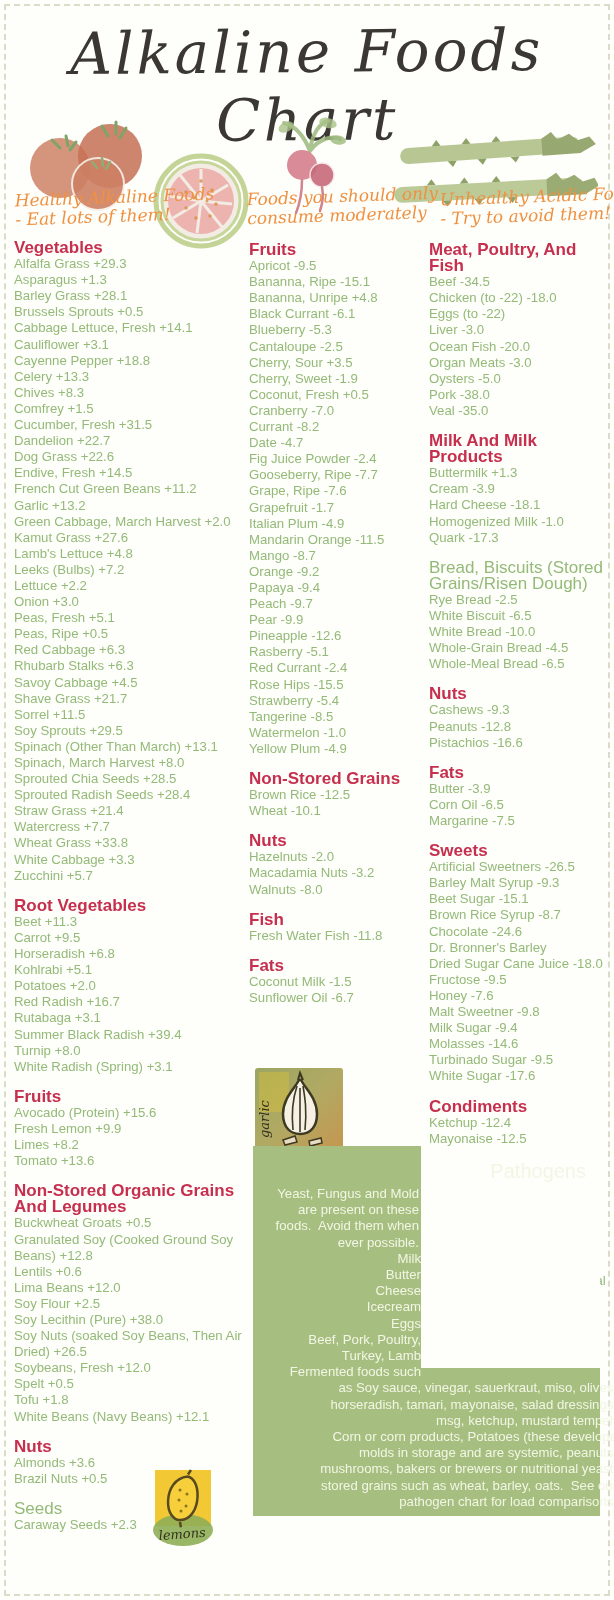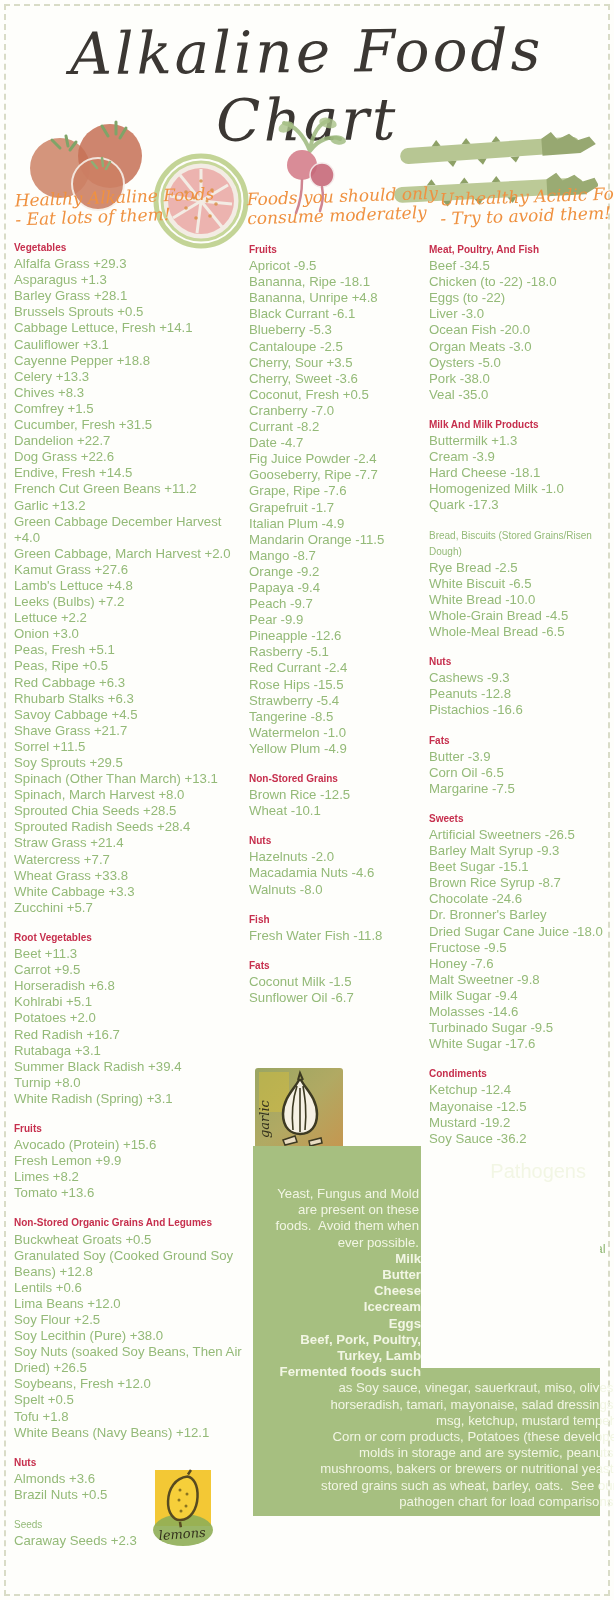--- a/index.html
+++ b/index.html
@@ -35,21 +35,21 @@
     transform:rotate(-2deg);
     white-space:nowrap;
   }
   .col{
     position:absolute;
     font-size:13.2px;
     line-height:16.1px;
   }
   .col .sec-title{
     font-weight:bold;
-    font-size:10px;
+    font-size:17px;
     color:var(--header-red,#c62f4d);
     margin-top:14px;
   }
   .col .sec-title:first-child{margin-top:0;}
   .col .sec-title.green{
     color:var(--item-green,#94ba78);
     font-weight:normal;
   }
   .col .item{color:var(--item-green,#94ba78);}
   .pathogens-box{
@@ -64,21 +64,21 @@
   .path-inner{
     position:relative;
     padding:13px 14px 0 16px;
     color:var(--pathogens-text,#f2f6e4);
     font-size:13.2px;line-height:16.2px;
   }
   .path-title{
     font-size:20px;line-height:24px;margin-bottom:3px;
   }
   .path-intro{width:150px;white-space:pre-wrap;}
-  .path-list{width:152px;font-weight:bold;}
+  .path-list{width:152px;}
   .path-item{white-space:pre-wrap;}
   .path-wide{width:316px;white-space:pre-wrap;margin-left:32px;}
   svg text{font-family:"DejaVu Serif", serif;}
 </style>
 </head>
 <body>
 
 <div class="page-border"></div>
 
 <div class="chart-title">Alkaline Foods Chart</div>
@@ -180,21 +180,20 @@
     <div class="item">Cayenne Pepper +18.8</div>
     <div class="item">Celery +13.3</div>
     <div class="item">Chives +8.3</div>
     <div class="item">Comfrey +1.5</div>
     <div class="item">Cucumber, Fresh +31.5</div>
     <div class="item">Dandelion +22.7</div>
     <div class="item">Dog Grass +22.6</div>
     <div class="item">Endive, Fresh +14.5</div>
     <div class="item">French Cut Green Beans +11.2</div>
     <div class="item">Garlic +13.2</div>
-    <div class="item">Green Cabbage December Harvest +4.0</div>
     <div class="item">Green Cabbage, March Harvest +2.0</div>
     <div class="item">Kamut Grass +27.6</div>
     <div class="item">Lamb's Lettuce +4.8</div>
     <div class="item">Leeks (Bulbs) +7.2</div>
     <div class="item">Lettuce +2.2</div>
     <div class="item">Onion +3.0</div>
     <div class="item">Peas, Fresh +5.1</div>
     <div class="item">Peas, Ripe +0.5</div>
     <div class="item">Red Cabbage +6.3</div>
     <div class="item">Rhubarb Stalks +6.3</div>
@@ -241,27 +240,27 @@
     <div class="item">White Beans (Navy Beans) +12.1</div>
     <div class="sec-title red">Nuts</div>
     <div class="item">Almonds +3.6</div>
     <div class="item">Brazil Nuts +0.5</div>
     <div class="sec-title green">Seeds</div>
     <div class="item">Caraway Seeds +2.3</div>
   </div>
 <div class="col" style="left:249px;top:242px;width:178px">
     <div class="sec-title red">Fruits</div>
     <div class="item">Apricot -9.5</div>
-    <div class="item">Bananna, Ripe -18.1</div>
+    <div class="item">Bananna, Ripe -15.1</div>
     <div class="item">Bananna, Unripe +4.8</div>
     <div class="item">Black Currant -6.1</div>
     <div class="item">Blueberry -5.3</div>
     <div class="item">Cantaloupe -2.5</div>
     <div class="item">Cherry, Sour +3.5</div>
-    <div class="item">Cherry, Sweet -3.6</div>
+    <div class="item">Cherry, Sweet -1.9</div>
     <div class="item">Coconut, Fresh +0.5</div>
     <div class="item">Cranberry -7.0</div>
     <div class="item">Currant -8.2</div>
     <div class="item">Date -4.7</div>
     <div class="item">Fig Juice Powder -2.4</div>
     <div class="item">Gooseberry, Ripe -7.7</div>
     <div class="item">Grape, Ripe -7.6</div>
     <div class="item">Grapefruit -1.7</div>
     <div class="item">Italian Plum -4.9</div>
     <div class="item">Mandarin Orange -11.5</div>
@@ -276,21 +275,21 @@
     <div class="item">Rose Hips -15.5</div>
     <div class="item">Strawberry -5.4</div>
     <div class="item">Tangerine -8.5</div>
     <div class="item">Watermelon -1.0</div>
     <div class="item">Yellow Plum -4.9</div>
     <div class="sec-title red">Non-Stored Grains</div>
     <div class="item">Brown Rice -12.5</div>
     <div class="item">Wheat -10.1</div>
     <div class="sec-title red">Nuts</div>
     <div class="item">Hazelnuts -2.0</div>
-    <div class="item">Macadamia Nuts -4.6</div>
+    <div class="item">Macadamia Nuts -3.2</div>
     <div class="item">Walnuts -8.0</div>
     <div class="sec-title red">Fish</div>
     <div class="item">Fresh Water Fish -11.8</div>
     <div class="sec-title red">Fats</div>
     <div class="item">Coconut Milk -1.5</div>
     <div class="item">Sunflower Oil -6.7</div>
   </div>
 <div class="col" style="left:429px;top:242px;width:181px">
     <div class="sec-title red">Meat, Poultry, And Fish</div>
     <div class="item">Beef -34.5</div>

